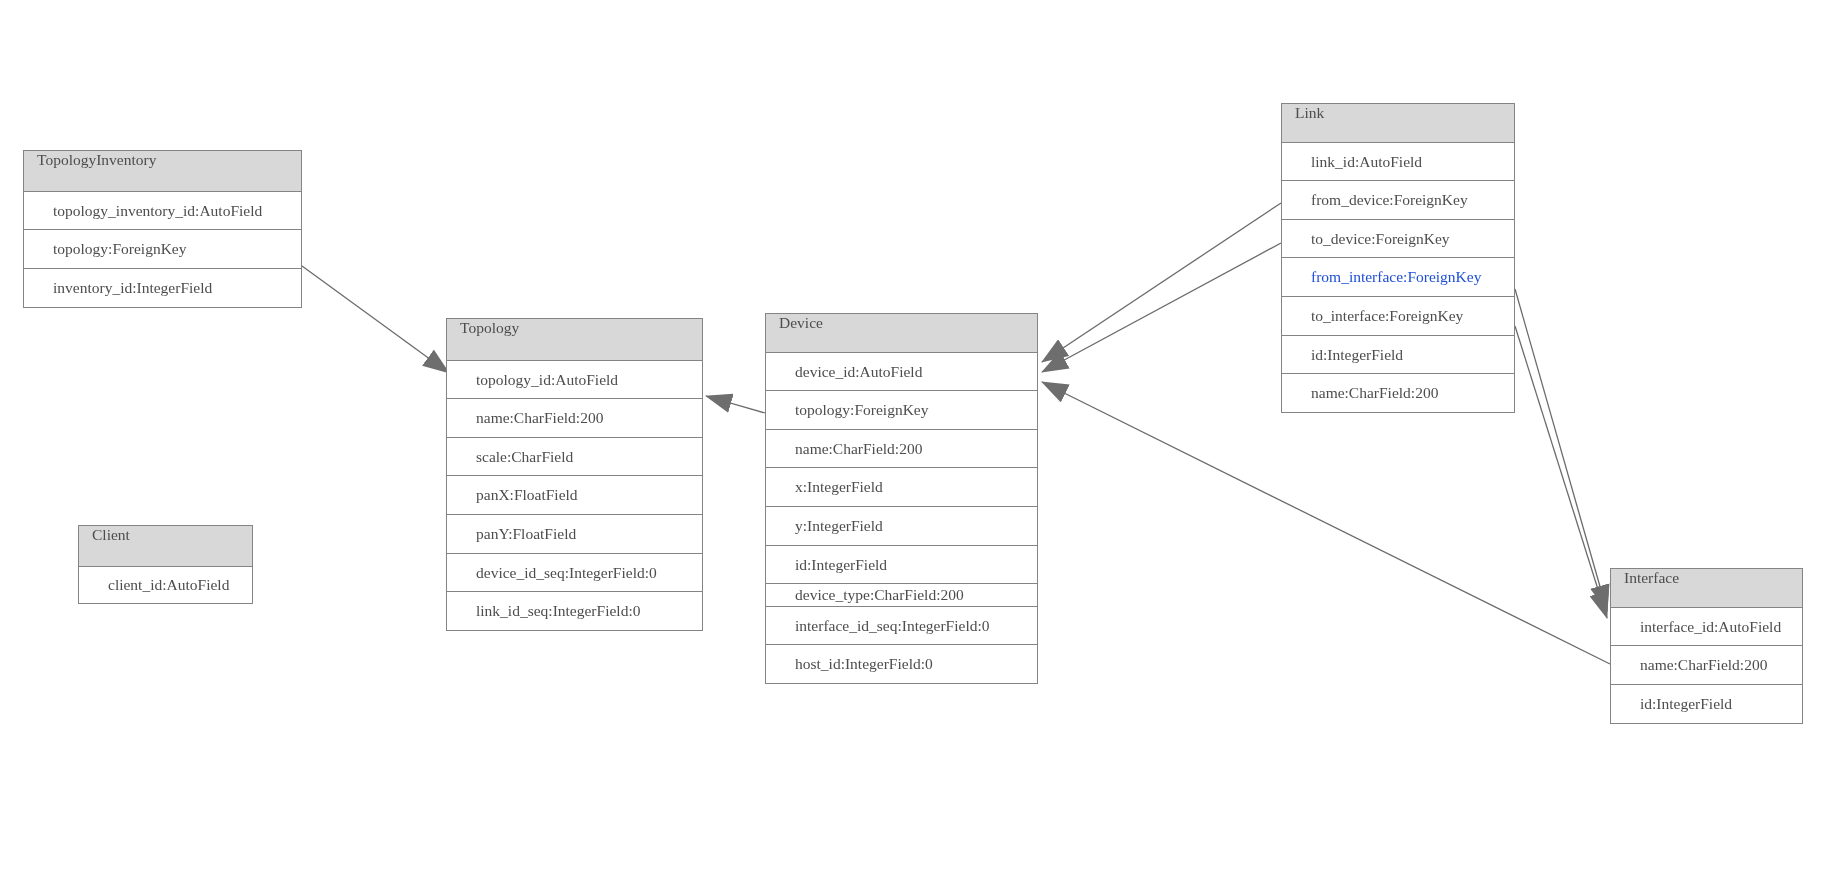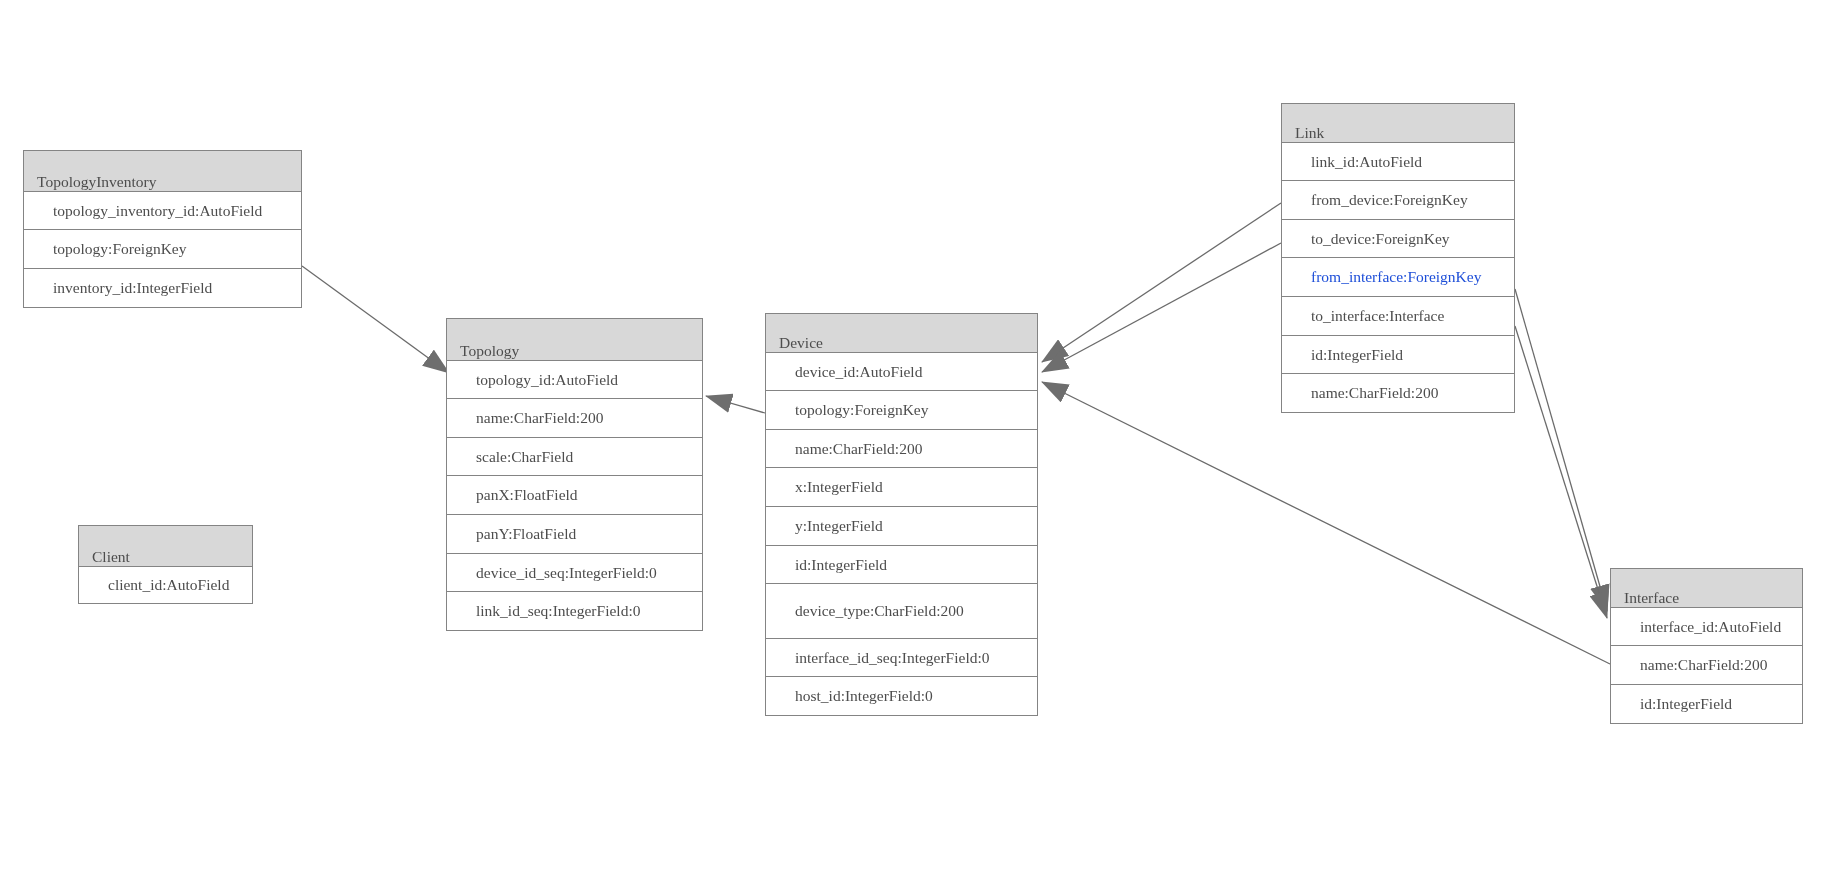--- a/index.html
+++ b/index.html
@@ -27,21 +27,21 @@
     position: absolute;
     font-size: 15.5px;
     color: #4d4d4d;
     box-sizing: border-box;
   }
   .entity-header {
     box-sizing: border-box;
     background: #d8d8d8;
     border: 1.6px solid #848484;
     display: flex;
-    align-items: flex-end;
+    align-items: flex-start;
     padding-left: 13px;
     white-space: nowrap;
     overflow: hidden;
   }
   .entity-row {
     box-sizing: border-box;
     background: #ffffff;
     border: 1.4px solid #848484;
     margin-top: -1.4px;
     display: flex;
@@ -135,21 +135,21 @@
         </div>
         <div class="entity-row" style="height: 40px; border-color: rgb(132, 132, 132); background: rgb(255, 255, 255); color: rgb(77, 77, 77);">
           <span>x:IntegerField</span>
         </div>
         <div class="entity-row" style="height: 40px; border-color: rgb(132, 132, 132); background: rgb(255, 255, 255); color: rgb(77, 77, 77);">
           <span>y:IntegerField</span>
         </div>
         <div class="entity-row" style="height: 40px; border-color: rgb(132, 132, 132); background: rgb(255, 255, 255); color: rgb(77, 77, 77);">
           <span>id:IntegerField</span>
         </div>
-        <div class="entity-row" style="height: 56px; border-color: rgb(132, 132, 132); background: rgb(255, 255, 255); color: rgb(77, 77, 77);">
+        <div class="entity-row" style="height: 24px; border-color: rgb(132, 132, 132); background: rgb(255, 255, 255); color: rgb(77, 77, 77);">
           <span>device_type:CharField:200</span>
         </div>
         <div class="entity-row" style="height: 40px; border-color: rgb(132, 132, 132); background: rgb(255, 255, 255); color: rgb(77, 77, 77);">
           <span>interface_id_seq:IntegerField:0</span>
         </div>
         <div class="entity-row" style="height: 40px; border-color: rgb(132, 132, 132); background: rgb(255, 255, 255); color: rgb(77, 77, 77); align-items: center;">
           <span>host_id:IntegerField:0</span>
         </div>
       </div>
       <div class="entity" style="left: 1281px; top: 103px; width: 234px;">
@@ -162,21 +162,21 @@
         <div class="entity-row" style="height: 40px; border-color: rgb(132, 132, 132); background: rgb(255, 255, 255); color: rgb(77, 77, 77);">
           <span>from_device:ForeignKey</span>
         </div>
         <div class="entity-row" style="height: 40px; border-color: rgb(132, 132, 132); background: rgb(255, 255, 255); color: rgb(77, 77, 77);">
           <span>to_device:ForeignKey</span>
         </div>
         <div class="entity-row" style="height: 40px; border-color: rgb(132, 132, 132); background: rgb(255, 255, 255); color: #1d4ed8;">
           <span>from_interface:ForeignKey</span>
         </div>
         <div class="entity-row" style="height: 40px; border-color: rgb(132, 132, 132); background: rgb(255, 255, 255); color: rgb(77, 77, 77);">
-          <span>to_interface:Interface</span>
+          <span>to_interface:ForeignKey</span>
         </div>
         <div class="entity-row" style="height: 40px; border-color: rgb(132, 132, 132); background: rgb(255, 255, 255); color: rgb(77, 77, 77);">
           <span>id:IntegerField</span>
         </div>
         <div class="entity-row" style="height: 40px; border-color: rgb(132, 132, 132); background: rgb(255, 255, 255); color: rgb(77, 77, 77);">
           <span>name:CharField:200</span>
         </div>
       </div>
       <div class="entity" style="left: 1610px; top: 568px; width: 193px;">
         <div class="entity-header" style="height: 40px; background: rgb(216, 216, 216); border-color: rgb(132, 132, 132); color: rgb(77, 77, 77);">

